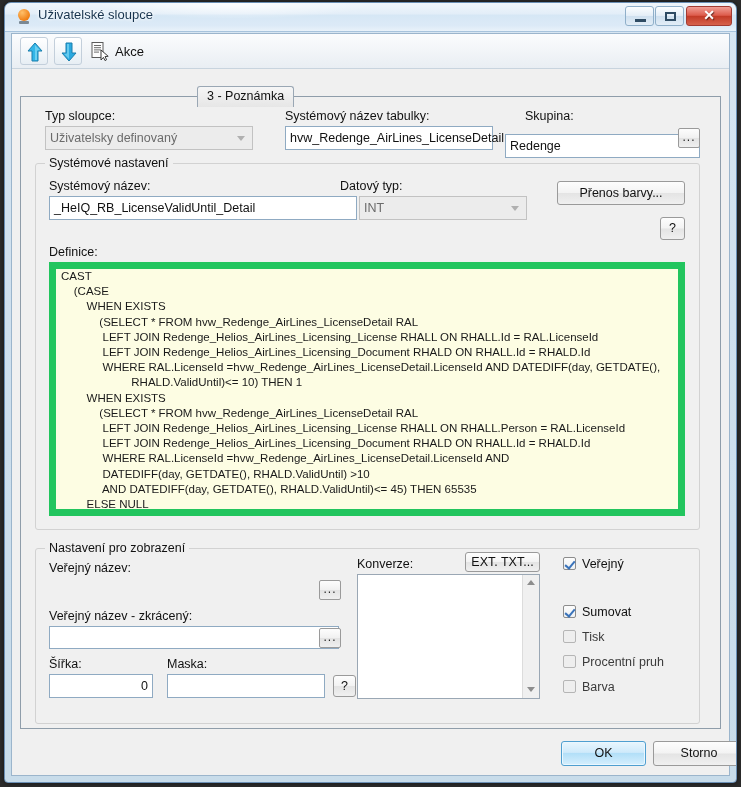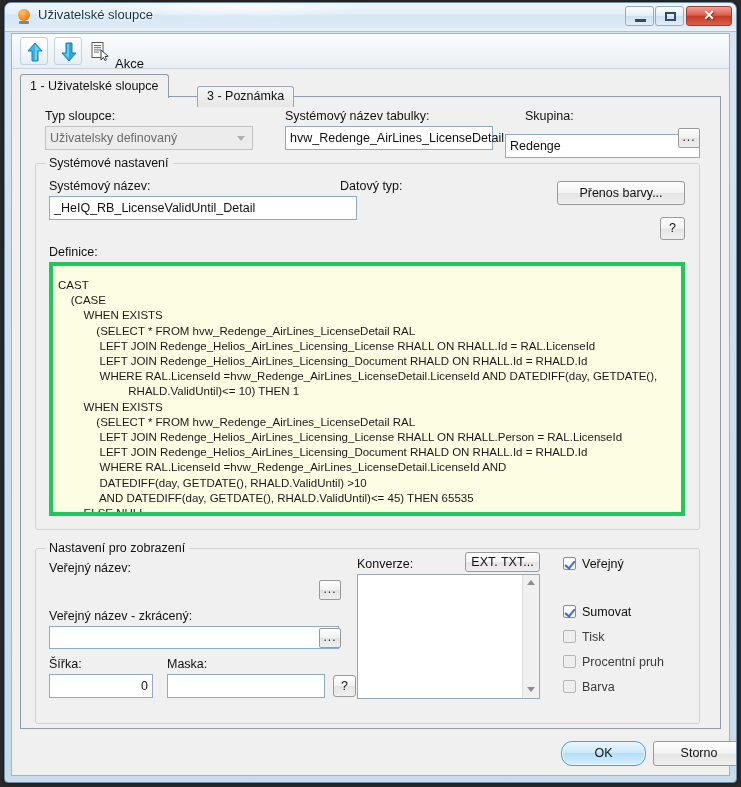--- a/index.html
+++ b/index.html
@@ -85,21 +85,21 @@
   }
   .tbbtn {
     position:absolute; top:3px; width:28px; height:28px;
     border:1px solid #c3cfdb; border-radius:3px;
     background: linear-gradient(to bottom,#ffffff 0%,#f3f7fa 50%,#e7eef4 100%);
     box-sizing:border-box;
   }
   .arrow-up, .arrow-down { position:absolute; left:6px; top:4px; width:16px; height:20px; }
   .arrow-up svg, .arrow-down svg { display:block; }
   .akce-icon { position:absolute; left:78px; top:7px; width:20px; height:20px; }
-  .akce-label { position:absolute; left:103px; top:22px; font-size:13px; color:#111; }
+  .akce-label { position:absolute; left:103px; top:10px; font-size:13px; color:#111; }
 
   
   .tabstrip { position:absolute; left:8px; top:40px; right:8px; height:23px; }
   .tab {
     position:absolute; top:0; height:23px; box-sizing:border-box;
     font-size:12.5px; color:#111; line-height:21px; padding:0 9px;
     border:1px solid #9aa7b4; border-bottom:none;
     border-radius:3px 3px 0 0;
   }
   .tab.active {
@@ -154,23 +154,23 @@
     position:absolute; box-sizing:border-box;
     border:1px solid #d2d2d2; border-radius:3px;
   }
   .group > .gtitle {
     position:absolute; left:9px; top:-8px; background:#f0f0f0;
     padding:0 4px; font-size:12.5px; color:#111; white-space:nowrap;
   }
   
   .memo {
     position:absolute; box-sizing:border-box;
-    background:#fdfde3; border:4px solid #22c55e;
+    background:#fdfde3; border:7px solid #22c55e;
     font-size:11.5px; color:#1a1a1a; line-height:15.2px;
-    padding:12px 5px; overflow:hidden; white-space:pre;
+    padding:0 5px; overflow:hidden; white-space:pre;
     font-family:"Liberation Sans", sans-serif;
   }
   
   .listbox {
     position:absolute; box-sizing:border-box;
     background:#fff; border:1px solid #9aa7b4;
   }
   .scrollbar {
     position:absolute; right:0; top:0; bottom:0; width:17px;
     background:#f0f0f0; border-left:1px solid #dcdcdc; box-sizing:border-box;
@@ -254,21 +254,20 @@
           <line x1="4" y1="6.7" x2="11" y2="6.7" stroke="#6b6b6b"></line>
           <line x1="4" y1="8.9" x2="11" y2="8.9" stroke="#6b6b6b"></line>
           <line x1="4" y1="11.1" x2="9" y2="11.1" stroke="#6b6b6b"></line>
           <path d="M11 9 L11 19 L13.4 16.4 L15 19.6 L16.6 18.7 L15 15.6 L18.2 15.3 Z" fill="#ffffff" stroke="#3a3a3a" stroke-width="1"></path>
         </svg>
       </span>
       <div class="akce-label">Akce</div>
     </div>
 
     <div class="tabstrip">
-      <div class="tab active" style="left:0;">1 - Uživatelské sloupce</div>
       <div class="tab inactive" style="left:153px;">3 - Poznámka</div>
     </div>
 
     <div class="tabpage">
 
       <div class="lbl" style="left:24px; top:12px;">Typ sloupce:</div>
       <div class="combo" style="left:24px; top:29px; width:208px; height:24px;">
         <span>Uživatelsky definovaný</span>
         <span class="carret"></span>
       </div>
@@ -281,20 +280,24 @@
       <div class="ellbtn" style="left:657px; top:31px;">...</div>
 
       <div class="group" style="left:14px; top:66px; width:665px; height:367px;">
         <div class="gtitle">Systémové nastavení</div>
       </div>
 
       <div class="lbl" style="left:28px; top:82px;">Systémový název:</div>
       <div class="tb" style="left:28px; top:99px; width:308px; height:24px;">_HeIQ_RB_LicenseValidUntil_Detail</div>
 
       <div class="lbl" style="left:319px; top:82px;">Datový typ:</div>
+      <div class="combo" style="left:338px; top:99px; width:168px; height:24px;">
+        <span>INT</span>
+        <span class="carret"></span>
+      </div>
 
       <div class="btn" style="left:536px; top:84px; width:128px; height:24px; line-height:22px;">Přenos barvy...</div>
       <div class="btn" style="left:639px; top:120px; width:25px; height:23px; line-height:21px;">?</div>
 
       <div class="lbl" style="left:28px; top:148px;">Definice:</div>
       <div class="memo" style="left:28px; top:165px; width:636px; height:254px;">CAST
     (CASE
         WHEN EXISTS
             (SELECT * FROM hvw_Redenge_AirLines_LicenseDetail RAL
              LEFT JOIN Redenge_Helios_AirLines_Licensing_License RHALL ON RHALL.Id = RAL.LicenseId
@@ -352,17 +355,17 @@
       </div>
       <div class="cbrow dis-text" style="left:542px; top:558px;">
         <span class="cbox dis"></span><span>Procentní pruh</span>
       </div>
       <div class="cbrow dis-text" style="left:542px; top:583px;">
         <span class="cbox dis"></span><span>Barva</span>
       </div>
 
     </div>
 
-    <div class="btn default" style="left:549px; top:707px; width:85px; height:25px; line-height:23px;border-radius:11px;">OK</div>
+    <div class="btn default" style="left:549px; top:707px; width:85px; height:25px; line-height:23px;">OK</div>
     <div class="btn" style="left:641px; top:707px; width:92px; height:25px; line-height:23px;">Storno</div>
 
   </div>
 </div>
 
 </body></html>

